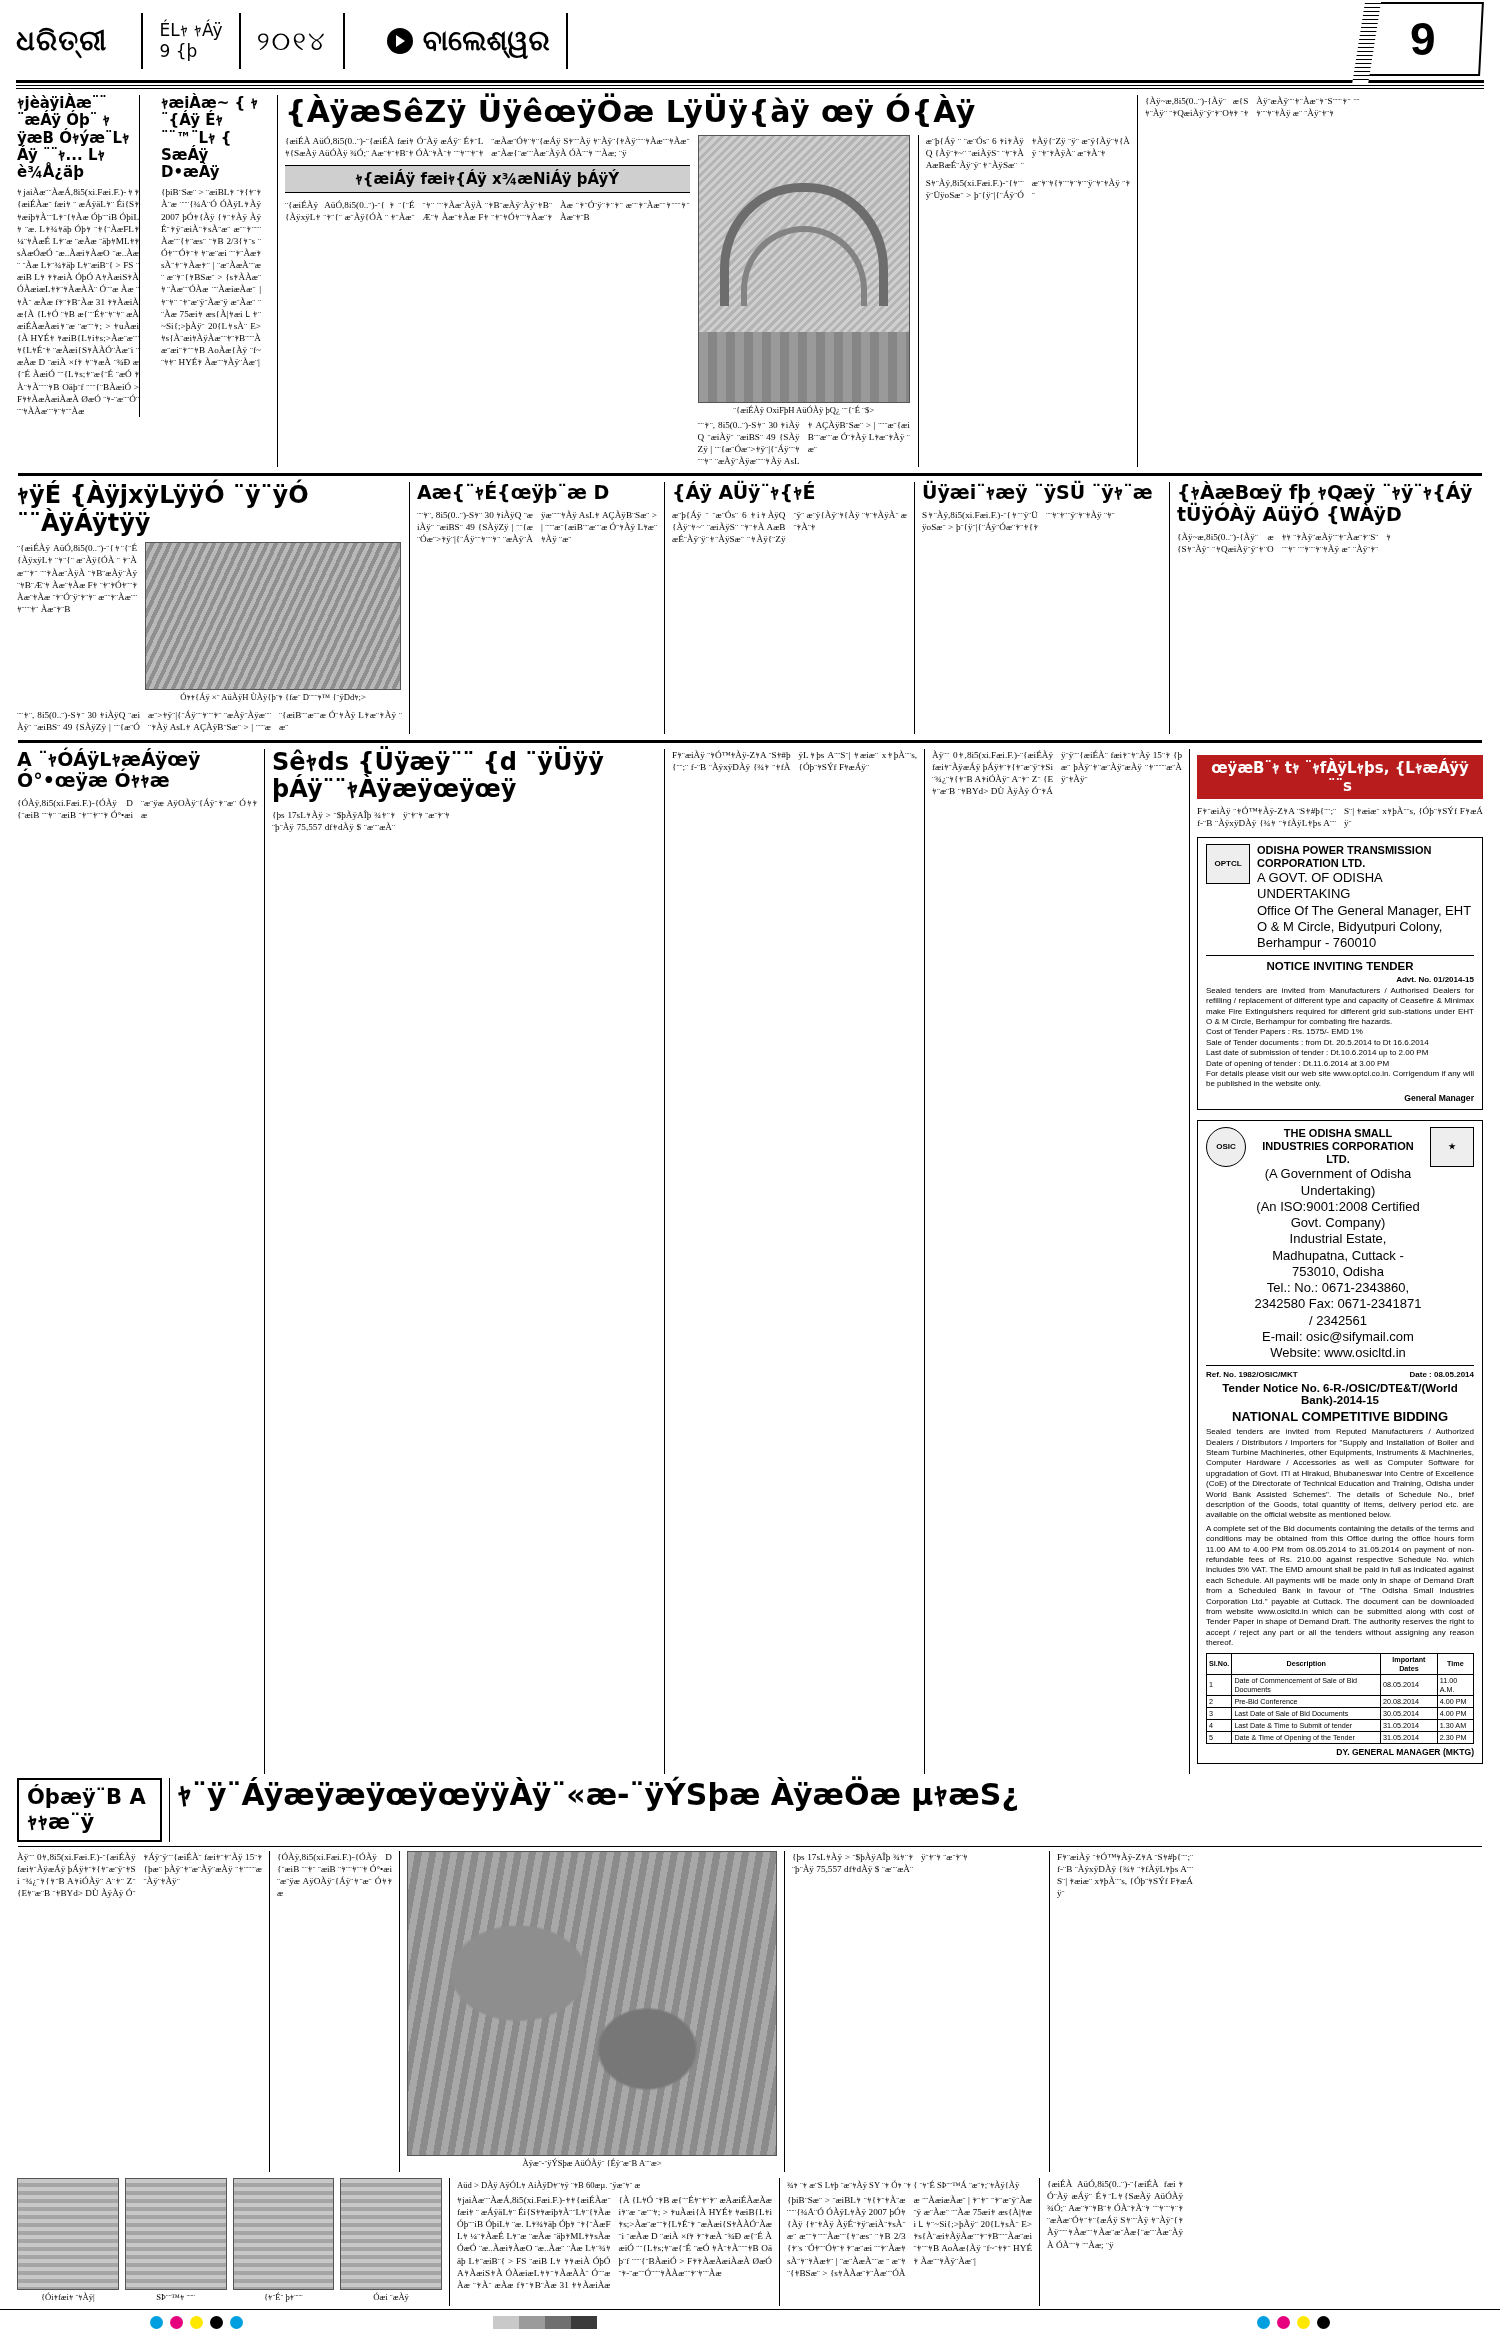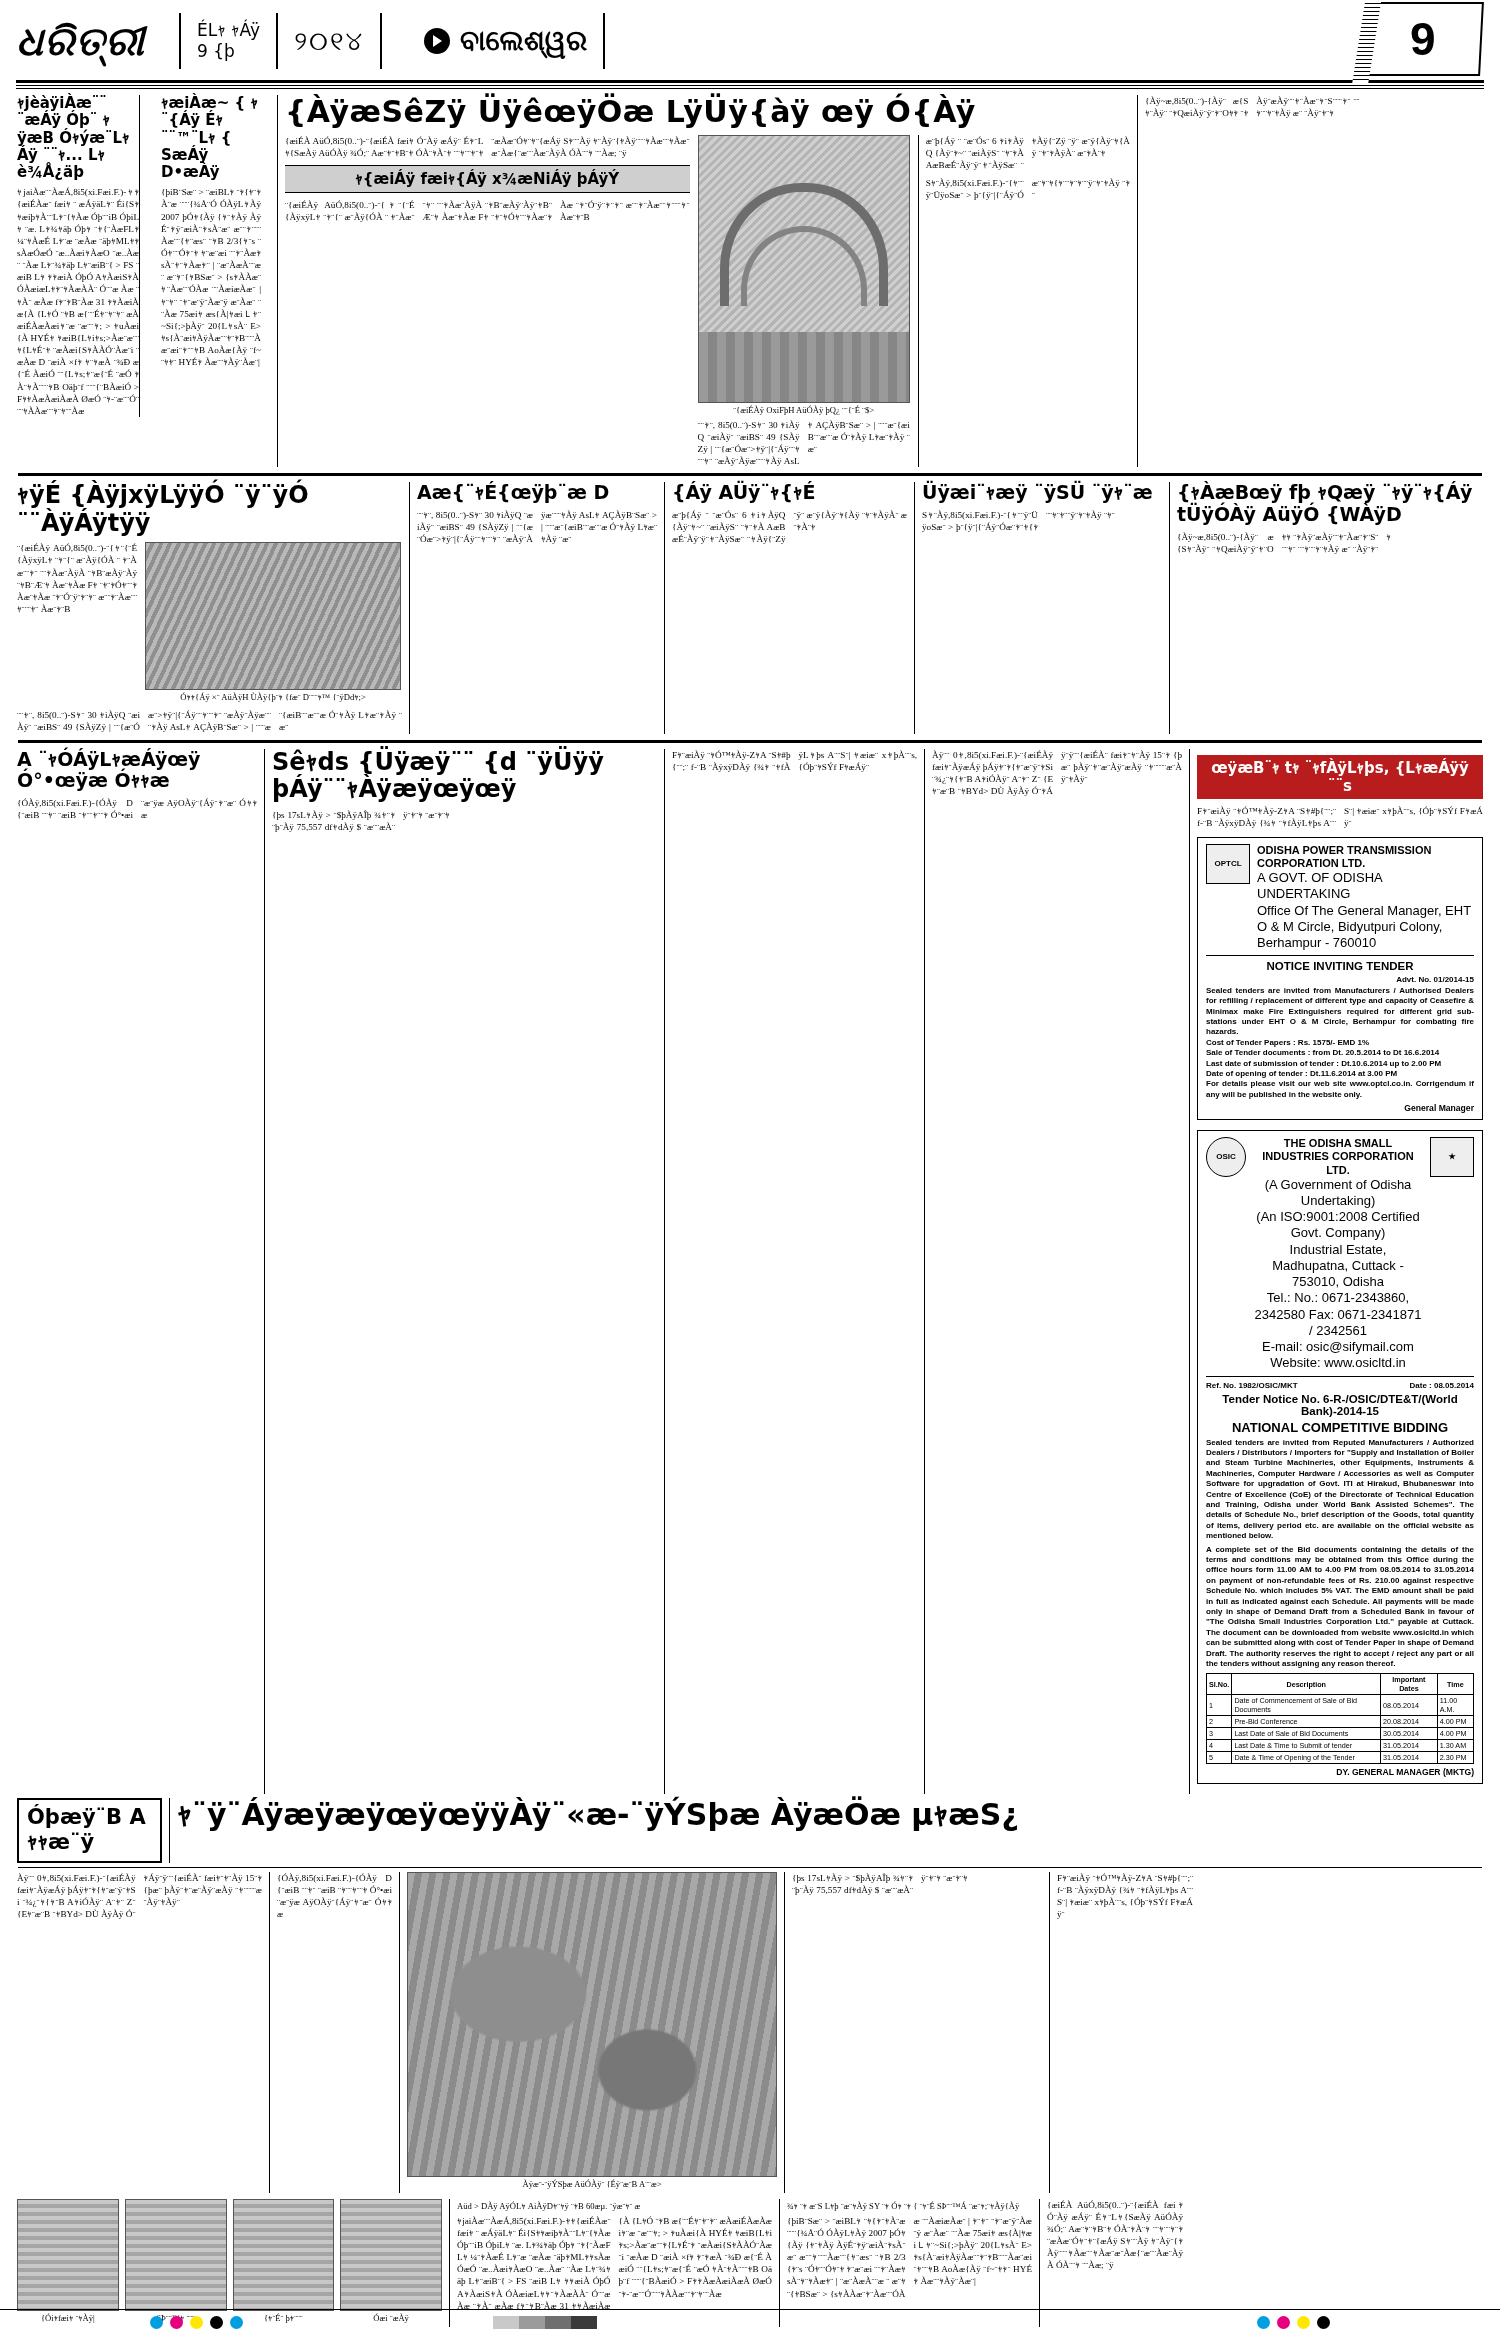--- a/index.html
+++ b/index.html
@@ -15,22 +15,22 @@
   .page { width: 1500px; height: 2335px; position: relative; padding: 0 10px; }
 
   
   .masthead {
     display: flex; align-items: center;
     height: 78px; padding: 4px 6px 0 6px;
     position: relative;
   }
   .logo-odia {
     font-family: "DejaVu Sans", sans-serif;
-    font-size: 40px; font-weight: bold; letter-spacing: 1px;
-    padding-right: 18px; white-space: nowrap; font-style: italic;
+    font-size: 28px; font-weight: bold; letter-spacing: 1px;
+    padding-right: 18px; white-space: nowrap;
   }
   .vline { width: 2px; background: #000; height: 56px; margin: 0 16px; }
   .mast-date { font-size: 17px; line-height: 1.25; font-family: "DejaVu Sans", sans-serif; white-space: nowrap; }
   .mast-year { font-size: 26px; font-family: "DejaVu Sans", sans-serif; letter-spacing: 2px; white-space: nowrap; }
   .mast-place {
     display: flex; align-items: center; gap: 10px;
     font-size: 28px; font-family: "DejaVu Sans", sans-serif; font-weight: bold;
     margin-left: 26px;
   }
   .play-dot {
@@ -143,21 +143,21 @@
     width: 44px; height: 40px; flex: 0 0 44px; border: 1px solid #000;
     display:flex; align-items:center; justify-content:center;
     font-size: 8px; font-weight:bold; text-align:center; line-height:1.05;
     background:#eee;
   }
   .ad-logo.circ { border-radius:50%; width:40px; height:40px; flex-basis:40px; }
   .ad-title { font-size: 11px; font-weight: bold; line-height: 1.2; }
   .ad-sub { font-size: 13px; line-height: 1.25; }
   .ad-t1 { font-size: 11.5px; font-weight:bold; text-align:center; margin: 3px 0; }
   .ad-t2 { font-size: 13px; font-weight:bold; text-align:center; margin: 3px 0; }
-  .ad-line { font-size: 8px; line-height: 1.3; text-align: justify; font-weight: bold; }
+  .ad-line { font-size: 8px; line-height: 1.3; text-align: justify; }
   .ad-row { font-size: 8px; display:flex; justify-content:space-between; }
   .ad-sign { font-size: 8.6px; font-weight:bold; text-align:right; margin-top: 3px; }
   .ad-table { width:100%; border-collapse: collapse; font-size: 7.2px; margin-top:4px;}
   .ad-table th, .ad-table td { border:1px solid #000; padding:1px 2px; }
   .ad-table th { font-weight: bold; }
   .b { font-weight: bold; text-align: right; }
 
   
   .regbar { position:absolute; bottom:0; left:0; width:1500px; height:26px; border-top:1px solid #000; display:flex; align-items:center; }
   .dots { display:flex; gap:7px; margin-left: 150px; }

